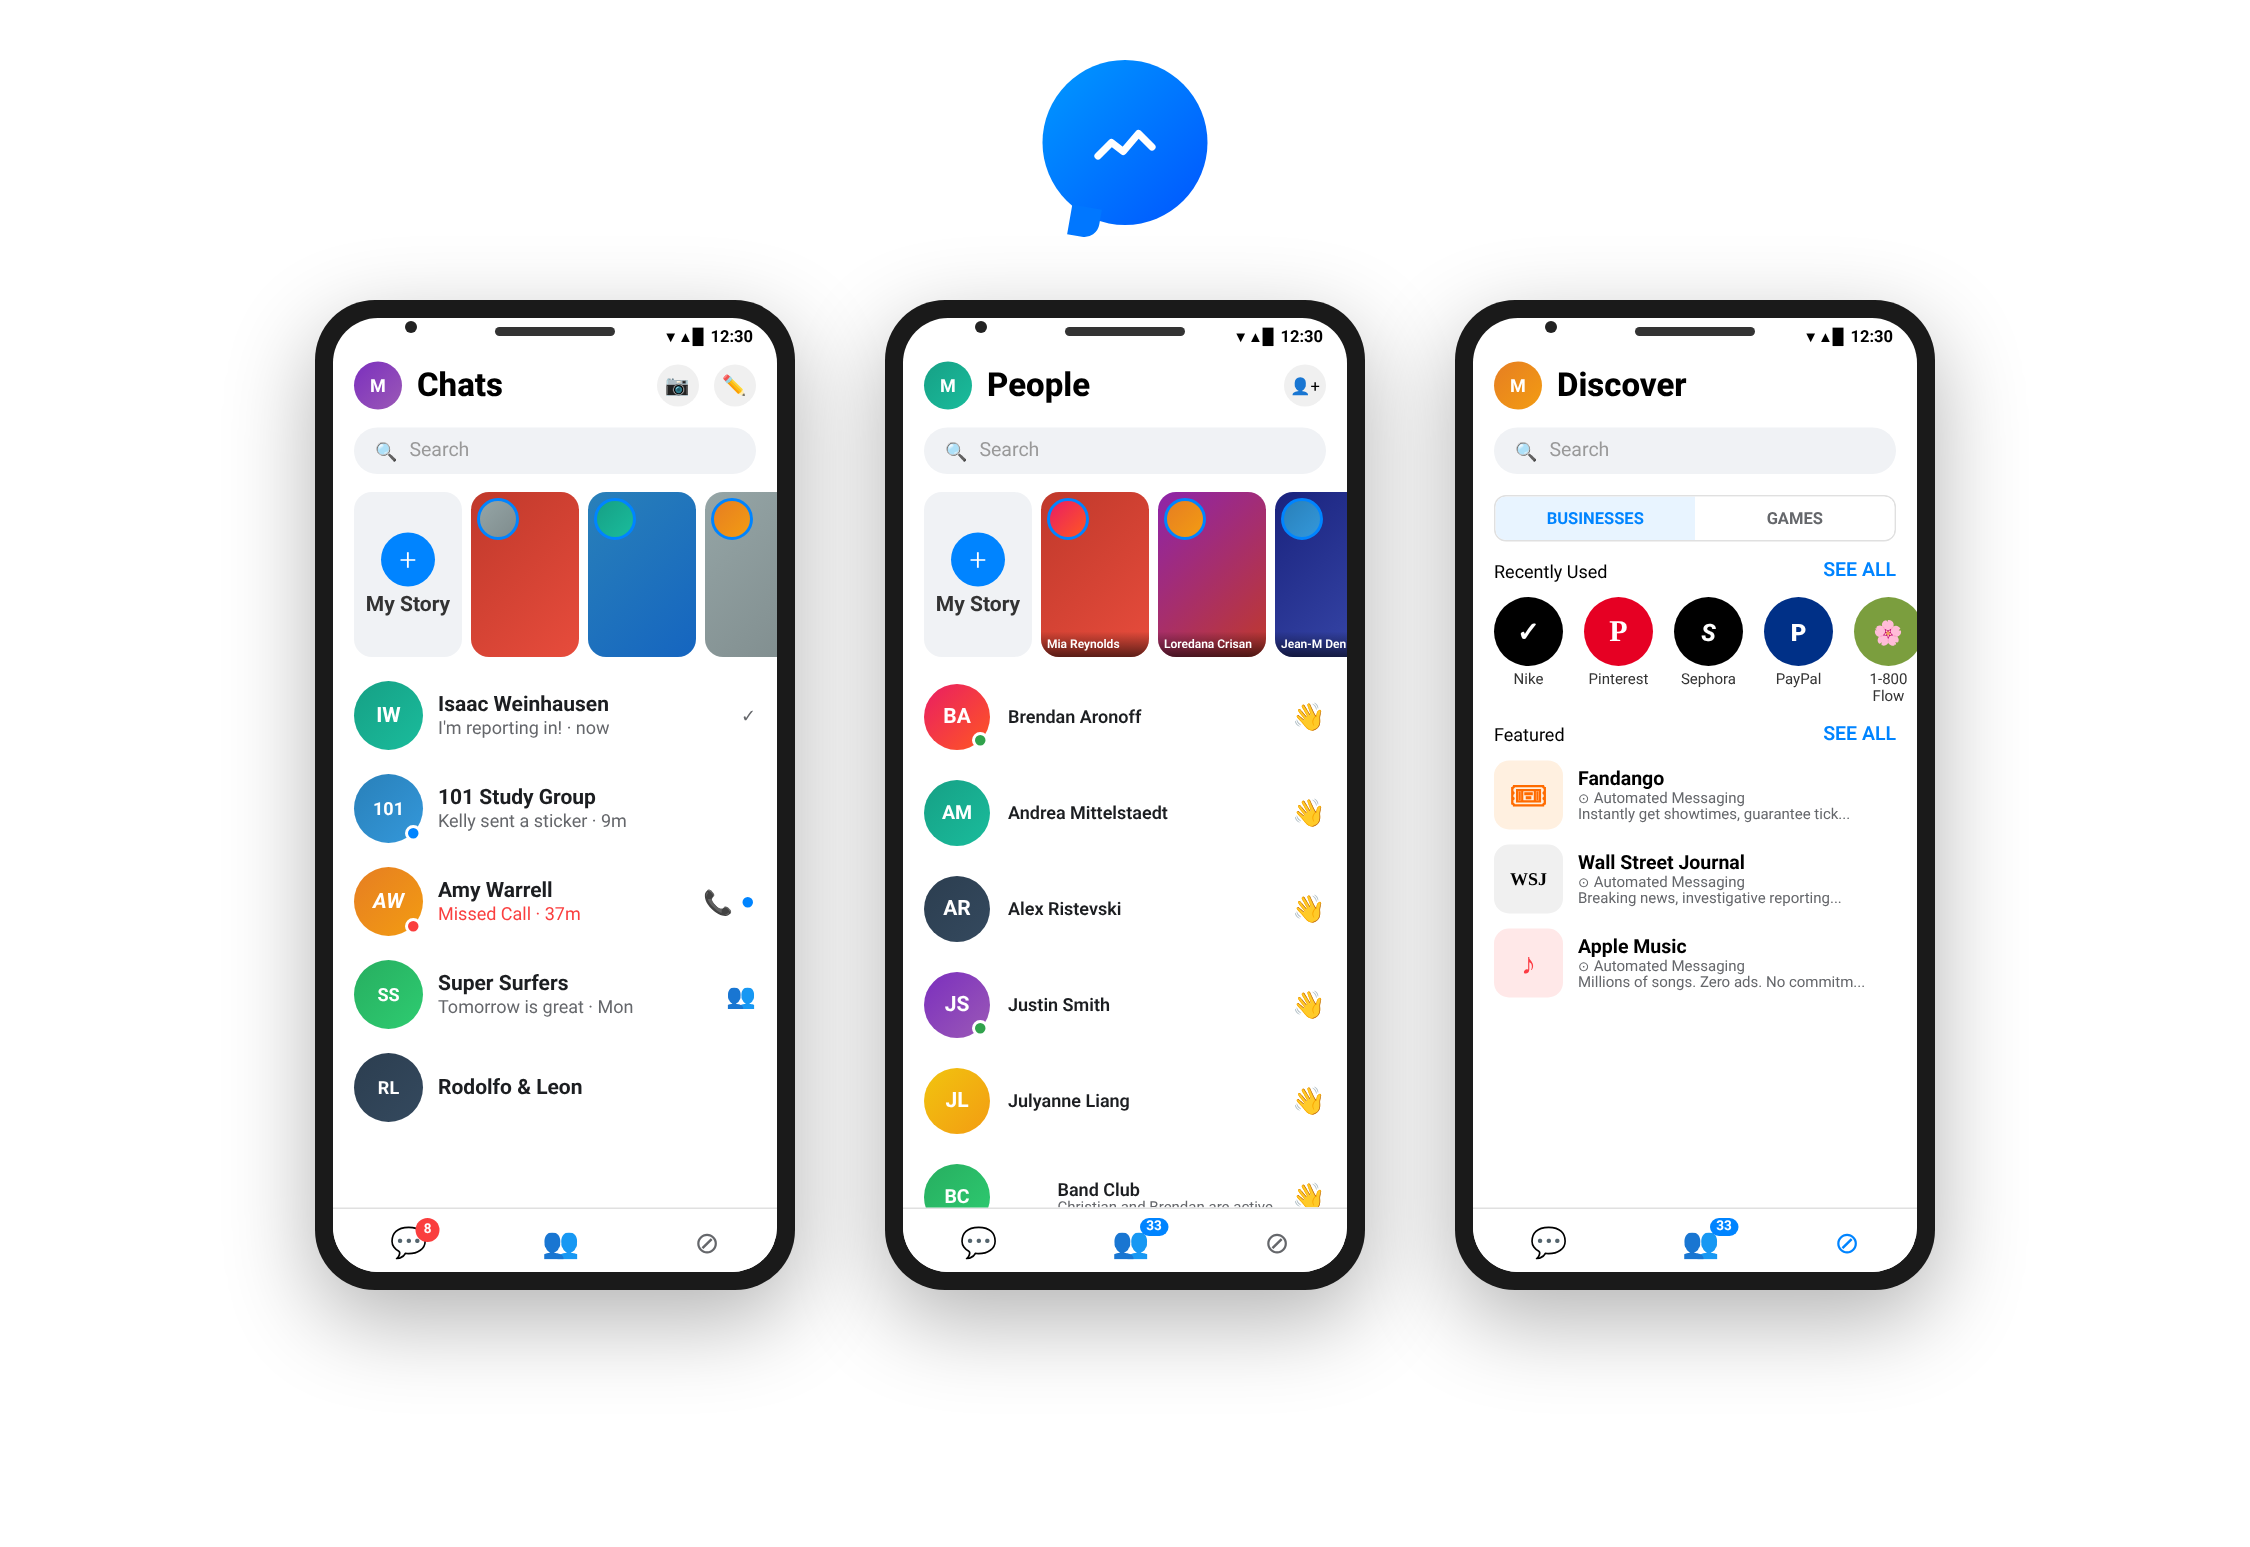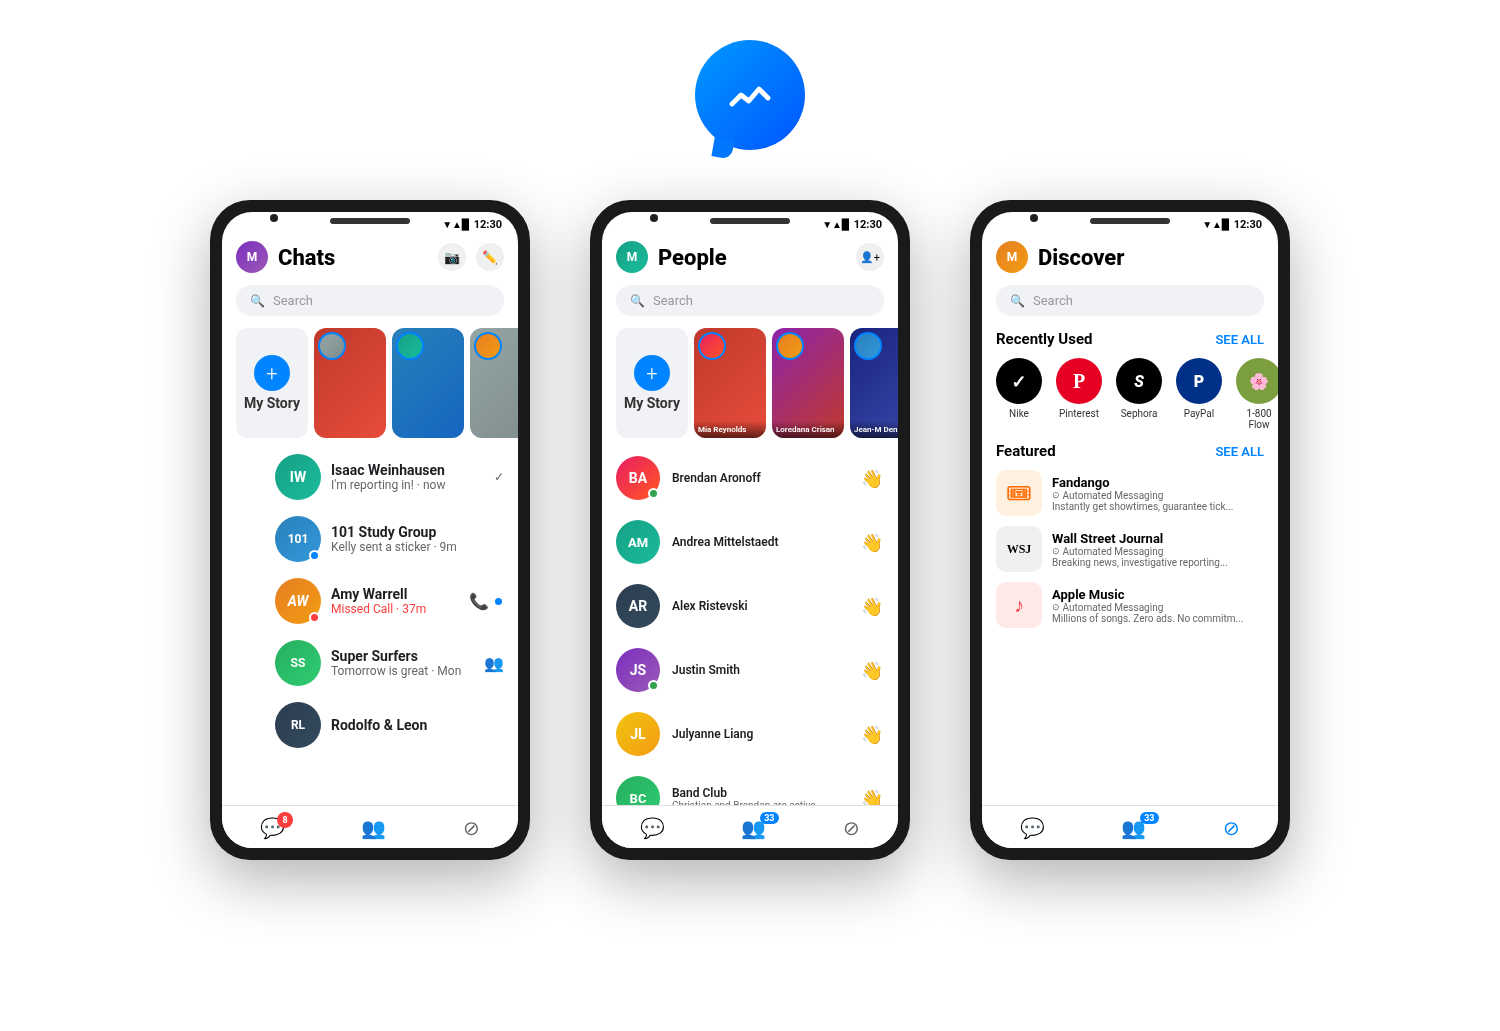--- a/index.html
+++ b/index.html
@@ -235,21 +235,20 @@
       height: 28px;
       border-radius: 50%;
       border: 2px solid #0084ff;
       overflow: hidden;
     }
 
     
     .chat-list {
       flex: 1;
       overflow: hidden;
-      padding-left: 39px;
     }
     .chat-item {
       display: flex;
       align-items: center;
       padding: 8px 14px;
       gap: 10px;
       position: relative;
     }
     .chat-avatar {
       width: 46px;
@@ -425,22 +424,22 @@
     .discover-section {
       padding: 6px 14px;
     }
     .discover-section-header {
       display: flex;
       justify-content: space-between;
       align-items: center;
       margin-bottom: 10px;
     }
     .section-title {
-      font-size: 15px;
-      font-weight: 700;
+      font-size: 12px;
+      font-weight: 400;
     }
     .see-all {
       font-size: 13px;
       color: #0084ff;
       font-weight: 600;
     }
     .brands-row {
       display: flex;
       gap: 14px;
       justify-content: flex-start;
@@ -763,21 +762,21 @@
             <div class="av-text" style="font-size:14px;">JL</div>
           </div>
           <span class="contact-name">Julyanne Liang</span>
           <span class="wave-icon">👋</span>
         </div>
 
         <div class="contact-item">
           <div class="contact-avatar av-green">
             <div class="av-text" style="font-size:13px;">BC</div>
           </div>
-          <div style="flex:1;">
+          <div style="flex:1;margin-left:33px;">
             <div class="contact-name">Band Club</div>
             <div style="font-size:10px; color:#65676b;">Christian and Brendan are active</div>
           </div>
           <span class="wave-icon">👋</span>
         </div>
       </div>
 
       <div class="bottom-nav">
         <div class="nav-item">
           <span class="nav-icon">💬</span>
@@ -806,20 +805,24 @@
           <div class="av-text" style="font-size:12px;">M</div>
         </div>
         <span class="header-title">Discover</span>
       </div>
 
       <div class="search-bar">
         <span class="search-icon-inline">🔍</span>
         <span>Search</span>
       </div>
 
+      <div class="discover-tabs">
+        <div class="discover-tab active">BUSINESSES</div>
+        <div class="discover-tab">GAMES</div>
+      </div>
 
       <div class="discover-section">
         <div class="discover-section-header">
           <span class="section-title">Recently Used</span>
           <span class="see-all">SEE ALL</span>
         </div>
         <div class="brands-row">
 
           <div class="brand-item">
             <div class="brand-logo" style="background:#000000;">

